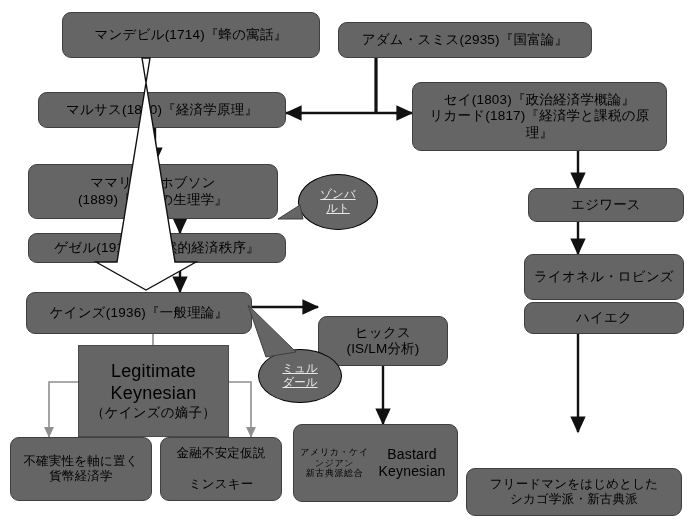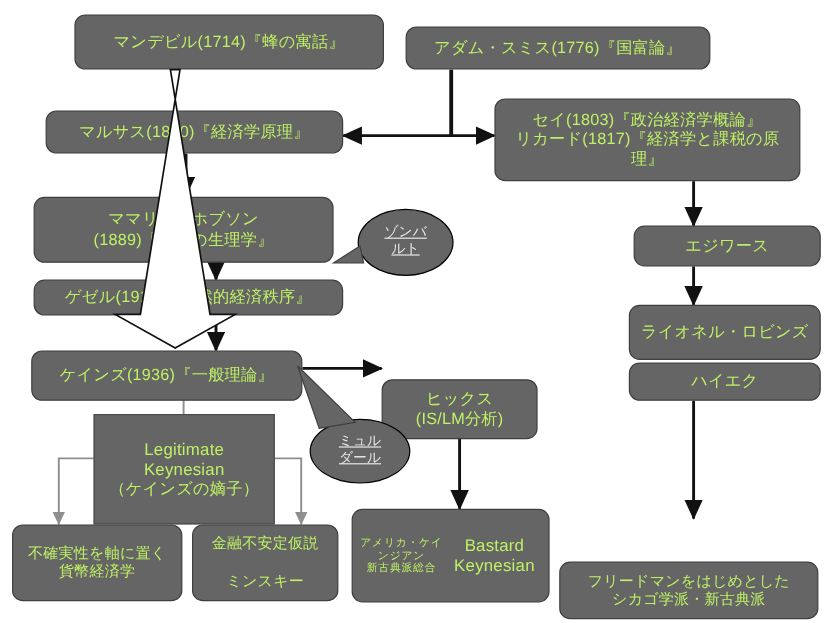--- a/index.html
+++ b/index.html
@@ -14,21 +14,21 @@
     position: relative;
     width: 700px;
     height: 519px;
     background: #ffffff;
     overflow: hidden;
   }
   .node {
     position: absolute;
     box-sizing: border-box;
     background: #656565;
-    color: #bef264;
+    color: #000000;
     border: 1px solid #3f3f3f;
     border-radius: 9px;
     display: flex;
     align-items: center;
     justify-content: center;
     text-align: center;
     line-height: 1.22;
     letter-spacing: 0.2px;
     white-space: pre-line;
     padding: 2px 4px;
@@ -62,21 +62,21 @@
     z-index: 2;
     pointer-events: none;
   }
   svg.edges-top {
     z-index: 5;
   }
   .fs13 { font-size: 13.5px; }
   .fs12 { font-size: 12.5px; }
   .fs11 { font-size: 11.5px; }
   .fs9  { font-size: 9px; }
-  .latin { font-size: 14px; }
+  .latin { font-size: 18px; }
 </style>
 </head>
 <body>
 
 <div id="canvas">
 
   <svg class="edges" viewBox="0 0 700 519" xmlns="http://www.w3.org/2000/svg">
     <defs>
       <marker id="ahDark" markerWidth="9" markerHeight="9" refX="6.5" refY="3.2" orient="auto" markerUnits="strokeWidth">
         <path d="M0,0 L7,3.2 L0,6.4 z" fill="#111111"></path>
@@ -111,21 +111,21 @@
 
     <line x1="153" y1="322" x2="153" y2="345" stroke="#8f8f8f" stroke-width="1.6"></line>
 
     <path d="M78,382 L49,382 L49,437" stroke="#8f8f8f" stroke-width="1.6" fill="none" marker-end="url(#ahLight)"></path>
 
     <path d="M229,382 L251,382 L251,437" stroke="#8f8f8f" stroke-width="1.6" fill="none" marker-end="url(#ahLight)"></path>
   </svg>
 
   <div class="node fs13" style="left:62px;  top:12px;  width:258px; height:46px;">マンデビル(1714)『蜂の寓話』</div>
 
-  <div class="node fs13" style="left:338px; top:22px;  width:254px; height:36px;">アダム・スミス(1776)『国富論』</div>
+  <div class="node fs13" style="left:338px; top:22px;  width:254px; height:36px;">アダム・スミス(2935)『国富論』</div>
 
   <div class="node fs13" style="left:38px;  top:92px;  width:248px; height:36px;">マルサス(1820)『経済学原理』</div>
 
   <div class="node fs13" style="left:412px; top:82px;  width:255px; height:69px;">セイ(1803)『政治経済学概論』
 リカード(1817)『経済学と課税の原
 理』</div>
 
   <div class="node fs13" style="left:28px;  top:164px; width:250px; height:55px;">ママリー／ホブソン
 (1889)『産業の生理学』</div>
 

